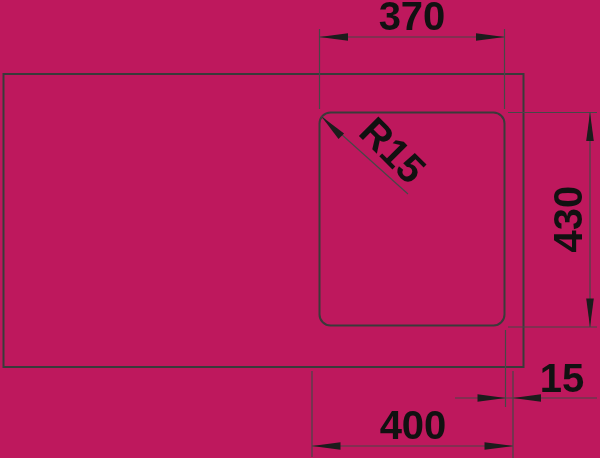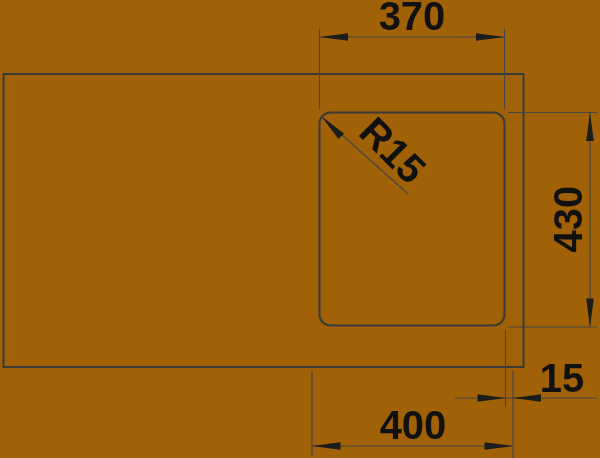--- a/index.html
+++ b/index.html
@@ -4,21 +4,21 @@
 <style>
   html, body {
     margin: 0;
     padding: 0;
     background: #ffffff;
   }
   .canvas {
     position: relative;
     width: 600px;
     height: 458px;
-    background: #a16207;
+    background: #be185d;
     overflow: hidden;
     font-family: "Liberation Sans", sans-serif;
   }
   svg { display: block; }
   .thick {
     stroke: #3a3a3a;
     stroke-width: 2;
     fill: none;
   }
   .thin {

